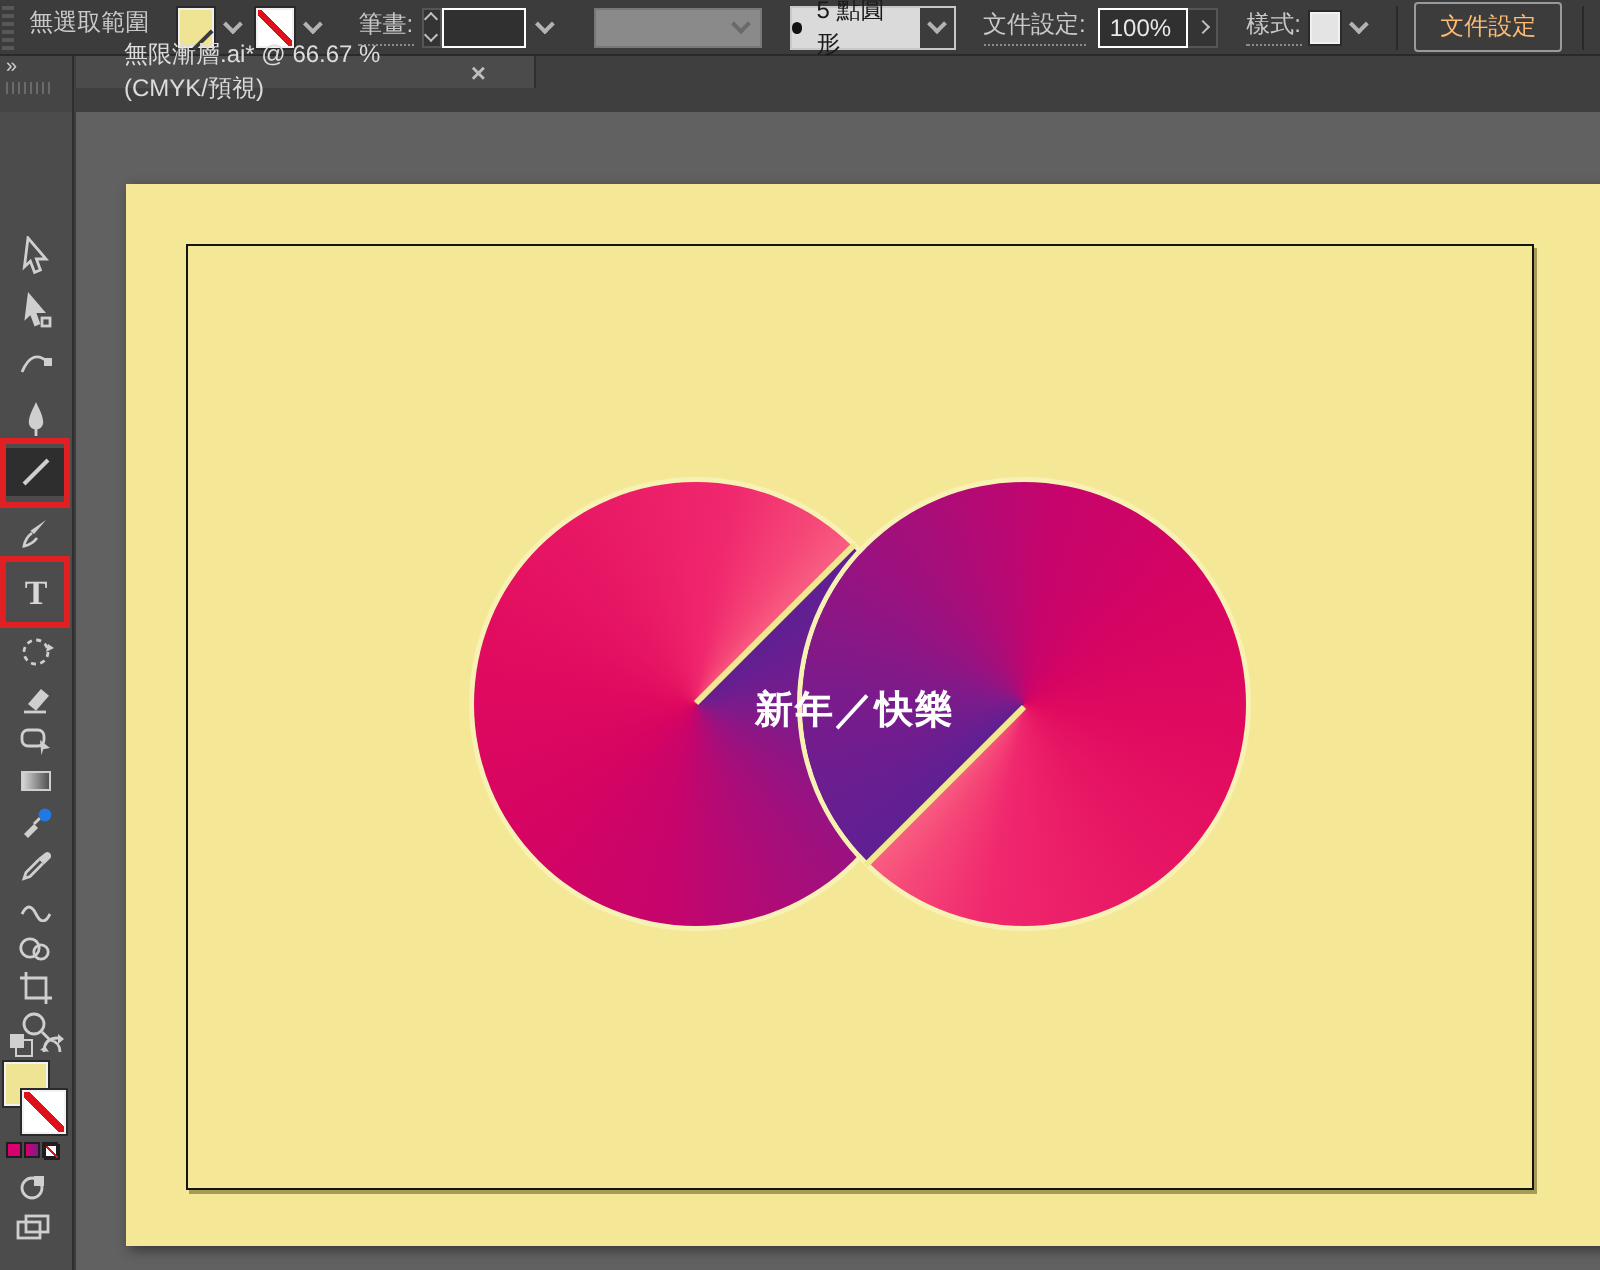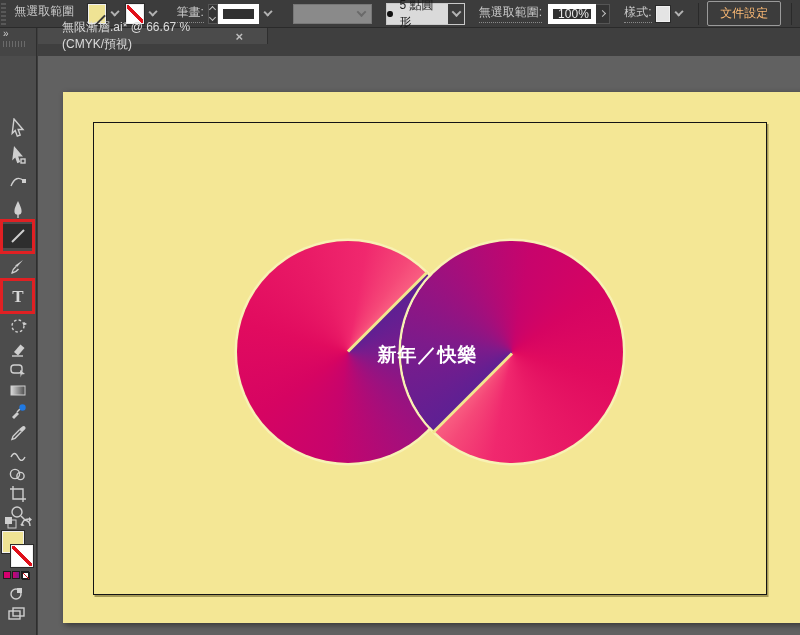--- a/index.html
+++ b/index.html
@@ -21,21 +21,21 @@
     position:absolute; inset:0;
     background:linear-gradient(45deg,transparent 43%,#e0101a 43%,#e0101a 57%,transparent 57%); }
   .chev { width:7px; height:7px; border-right:2px solid #b3b3b3; border-bottom:2px solid #b3b3b3;
     transform:rotate(45deg) translate(-1px,-1px); display:inline-block; margin:0 8px 0 6px; }
   .label { color:#c9c9c9; font-size:12px; border-bottom:1px dotted #8a8a8a; padding-bottom:1px;
     margin-right:4px; white-space:nowrap; }
   .stepper { width:11px; height:20px; background:#343434; border:1px solid #555;
     display:flex; flex-direction:column; align-items:center; justify-content:center; gap:3px; }
   .stepper i { width:5px; height:5px; border-right:1.5px solid #c0c0c0; border-bottom:1.5px solid #c0c0c0; display:block; }
   .stepper .up { transform:rotate(-135deg); } .stepper .dn { transform:rotate(45deg); }
-  .dark-field { height:20px; background:#303030; border:5px solid #ffffff; color:#e8e8e8;
+  .dark-field { height:20px; background:#303030; border:1px solid #ffffff; color:#e8e8e8;
     font-size:12px; display:flex; align-items:center; padding:0 5px; }
   .field-empty { width:44px; }
   .wide-drop { width:90px; height:20px; background:#8a8a8a; border:1px solid #777; margin-left:14px;
     display:flex; align-items:center; justify-content:flex-end; }
   .wide-drop .chev { border-color:#6a6a6a; margin-right:6px; }
   .brush-drop { display:flex; margin-left:14px; border:1px solid #c9c9c9; height:22px; }
   .brush-face { background:#dadada; color:#1a1a1a; font-size:12px; display:flex;
     align-items:center; padding:0 10px 0 0; gap:7px; }
   .brush-dot { width:6px; height:6px; border-radius:50%; background:#111; }
   .brush-chevbox { width:18px; background:#3c3c3c; display:flex; align-items:center; justify-content:center; }
@@ -142,21 +142,21 @@
   <span class="brush-drop">
     <span class="brush-face">
       <span class="brush-dot"></span>
       <span>5 點圓形</span>
     </span>
     <span class="brush-chevbox">
         <span class="chev"></span>
       </span>
   </span>
 
-  <span class="label" style="margin-left:14px">無選取範圍:</span>
+  <span class="label" style="margin-left:14px">文件設定:</span>
   <span class="dark-field opacity-field">100%</span>
   <span class="more-btn">
       <i></i>
     </span>
 
   <span class="label" style="margin-left:14px">樣式:</span>
   <span class="mini-swatch"></span>
   <span class="chev"></span>
 
   <span class="vsep"></span>

